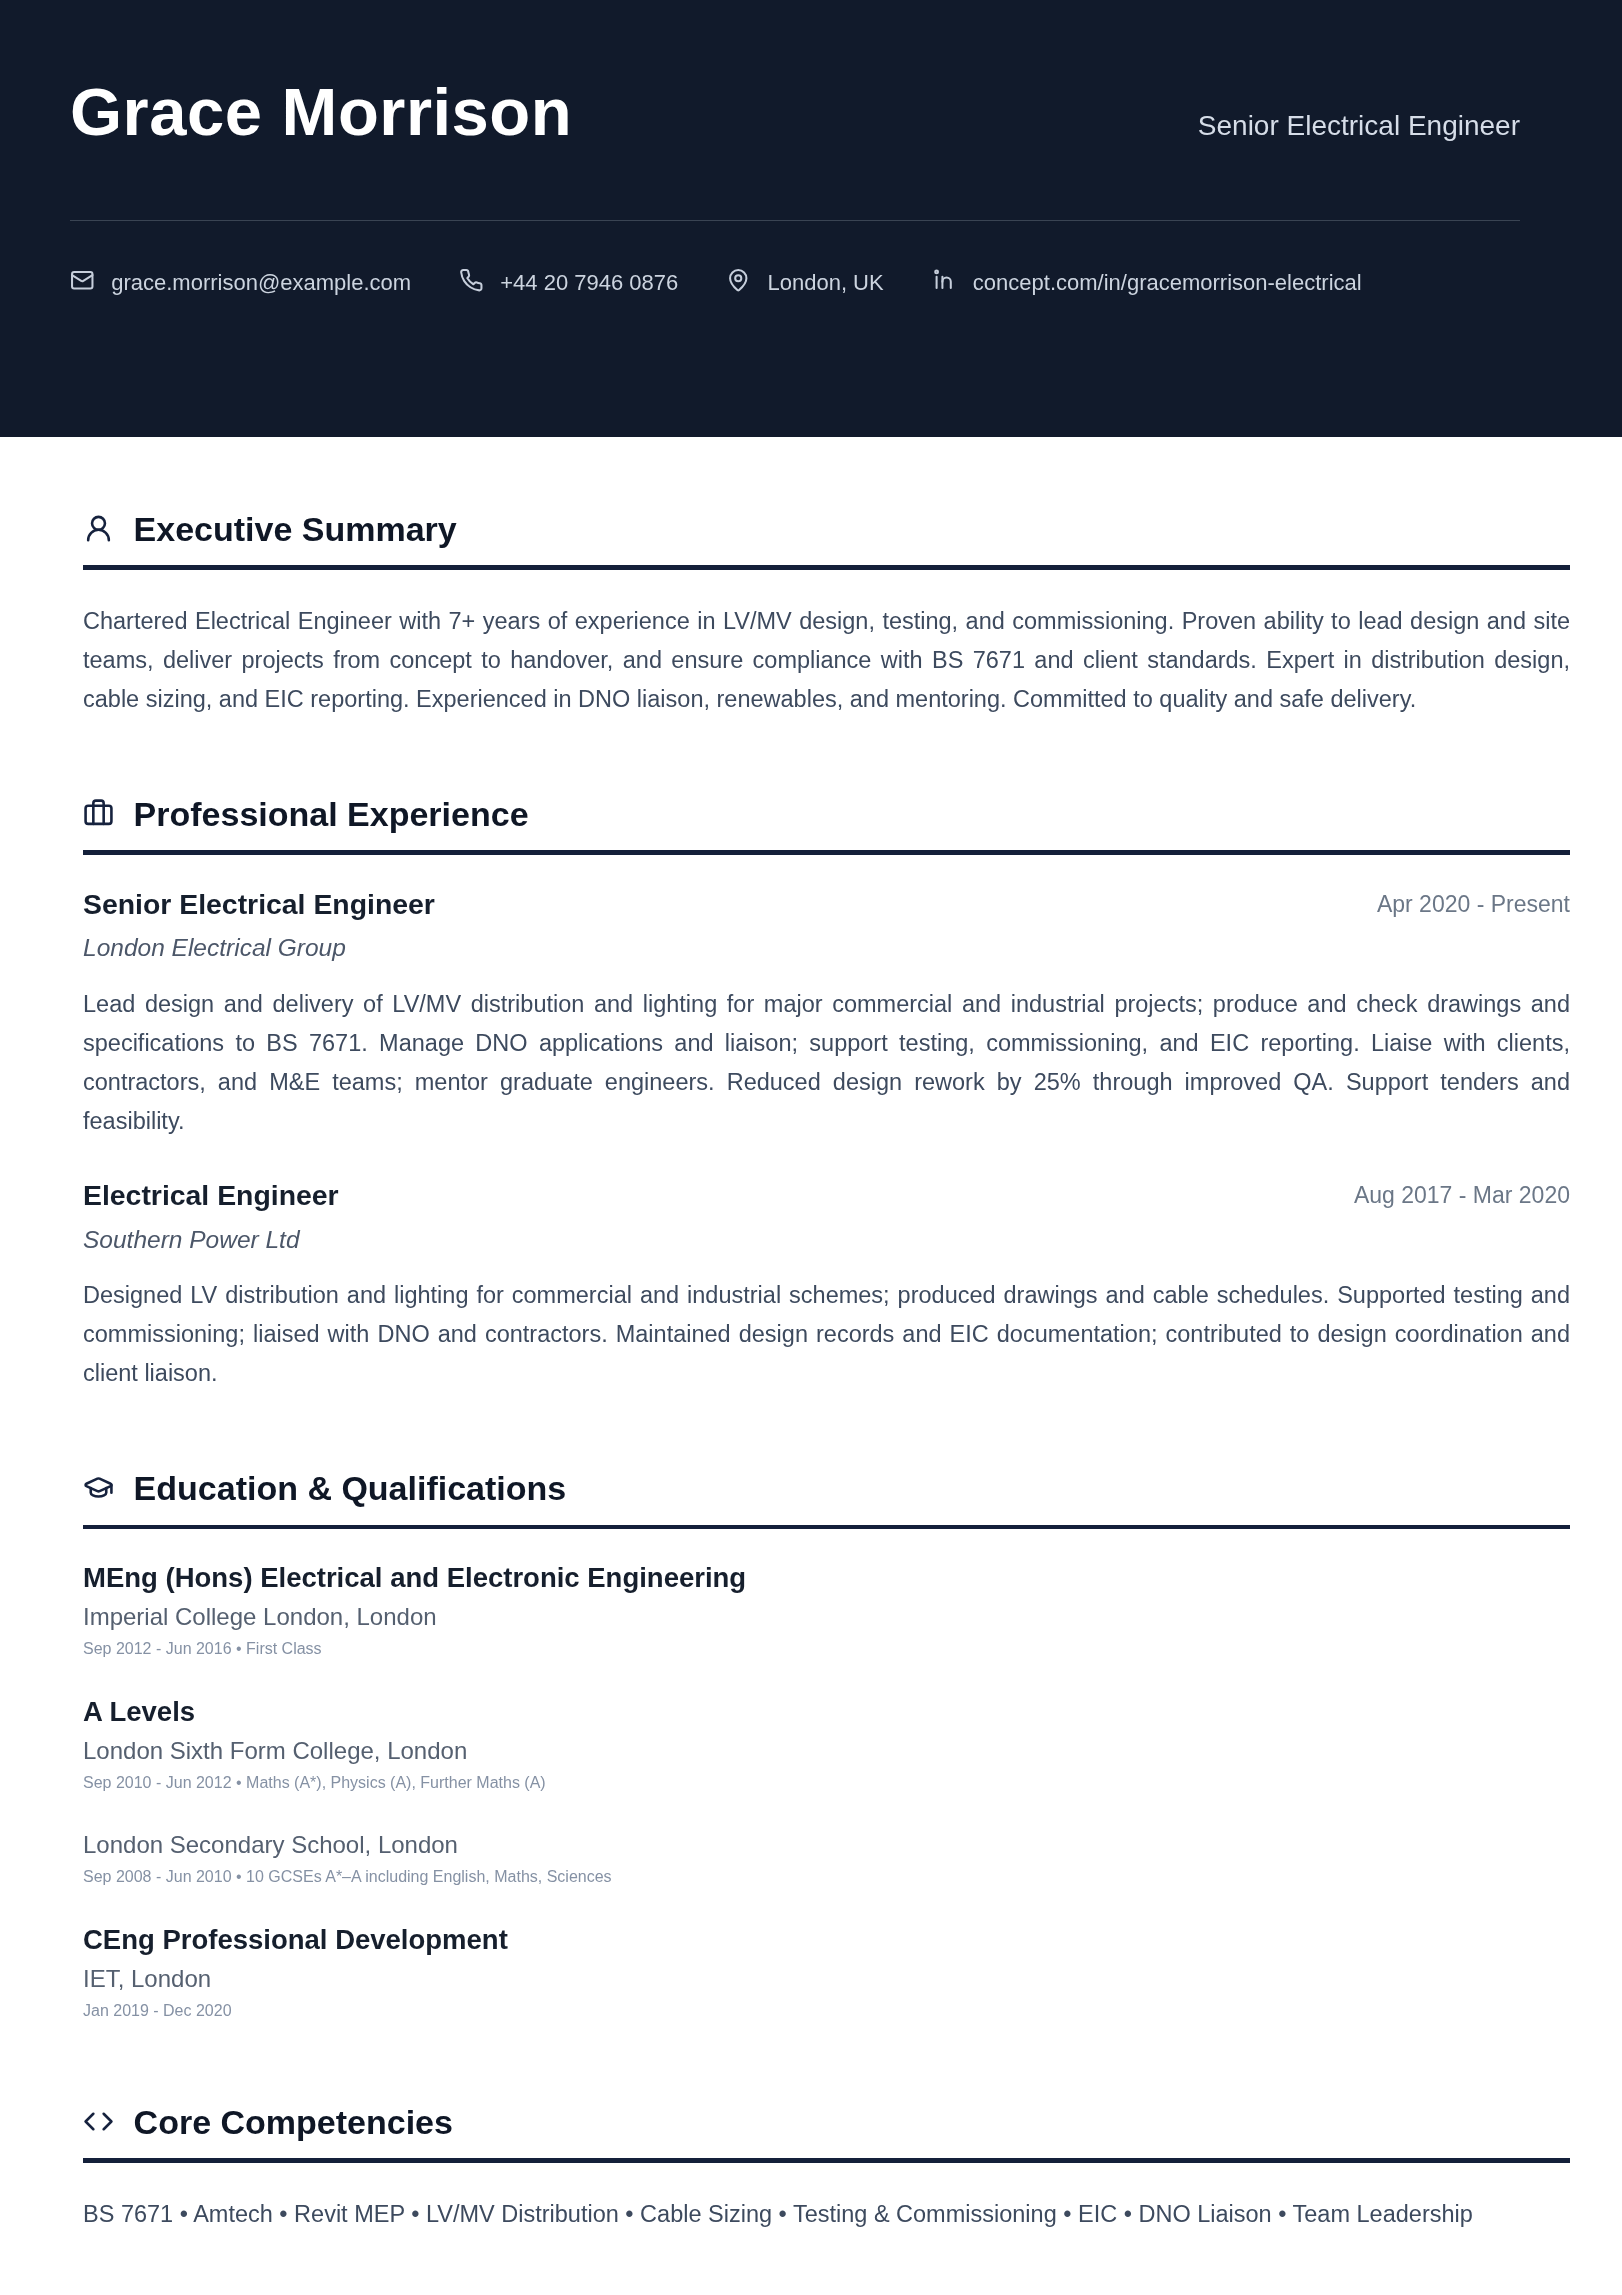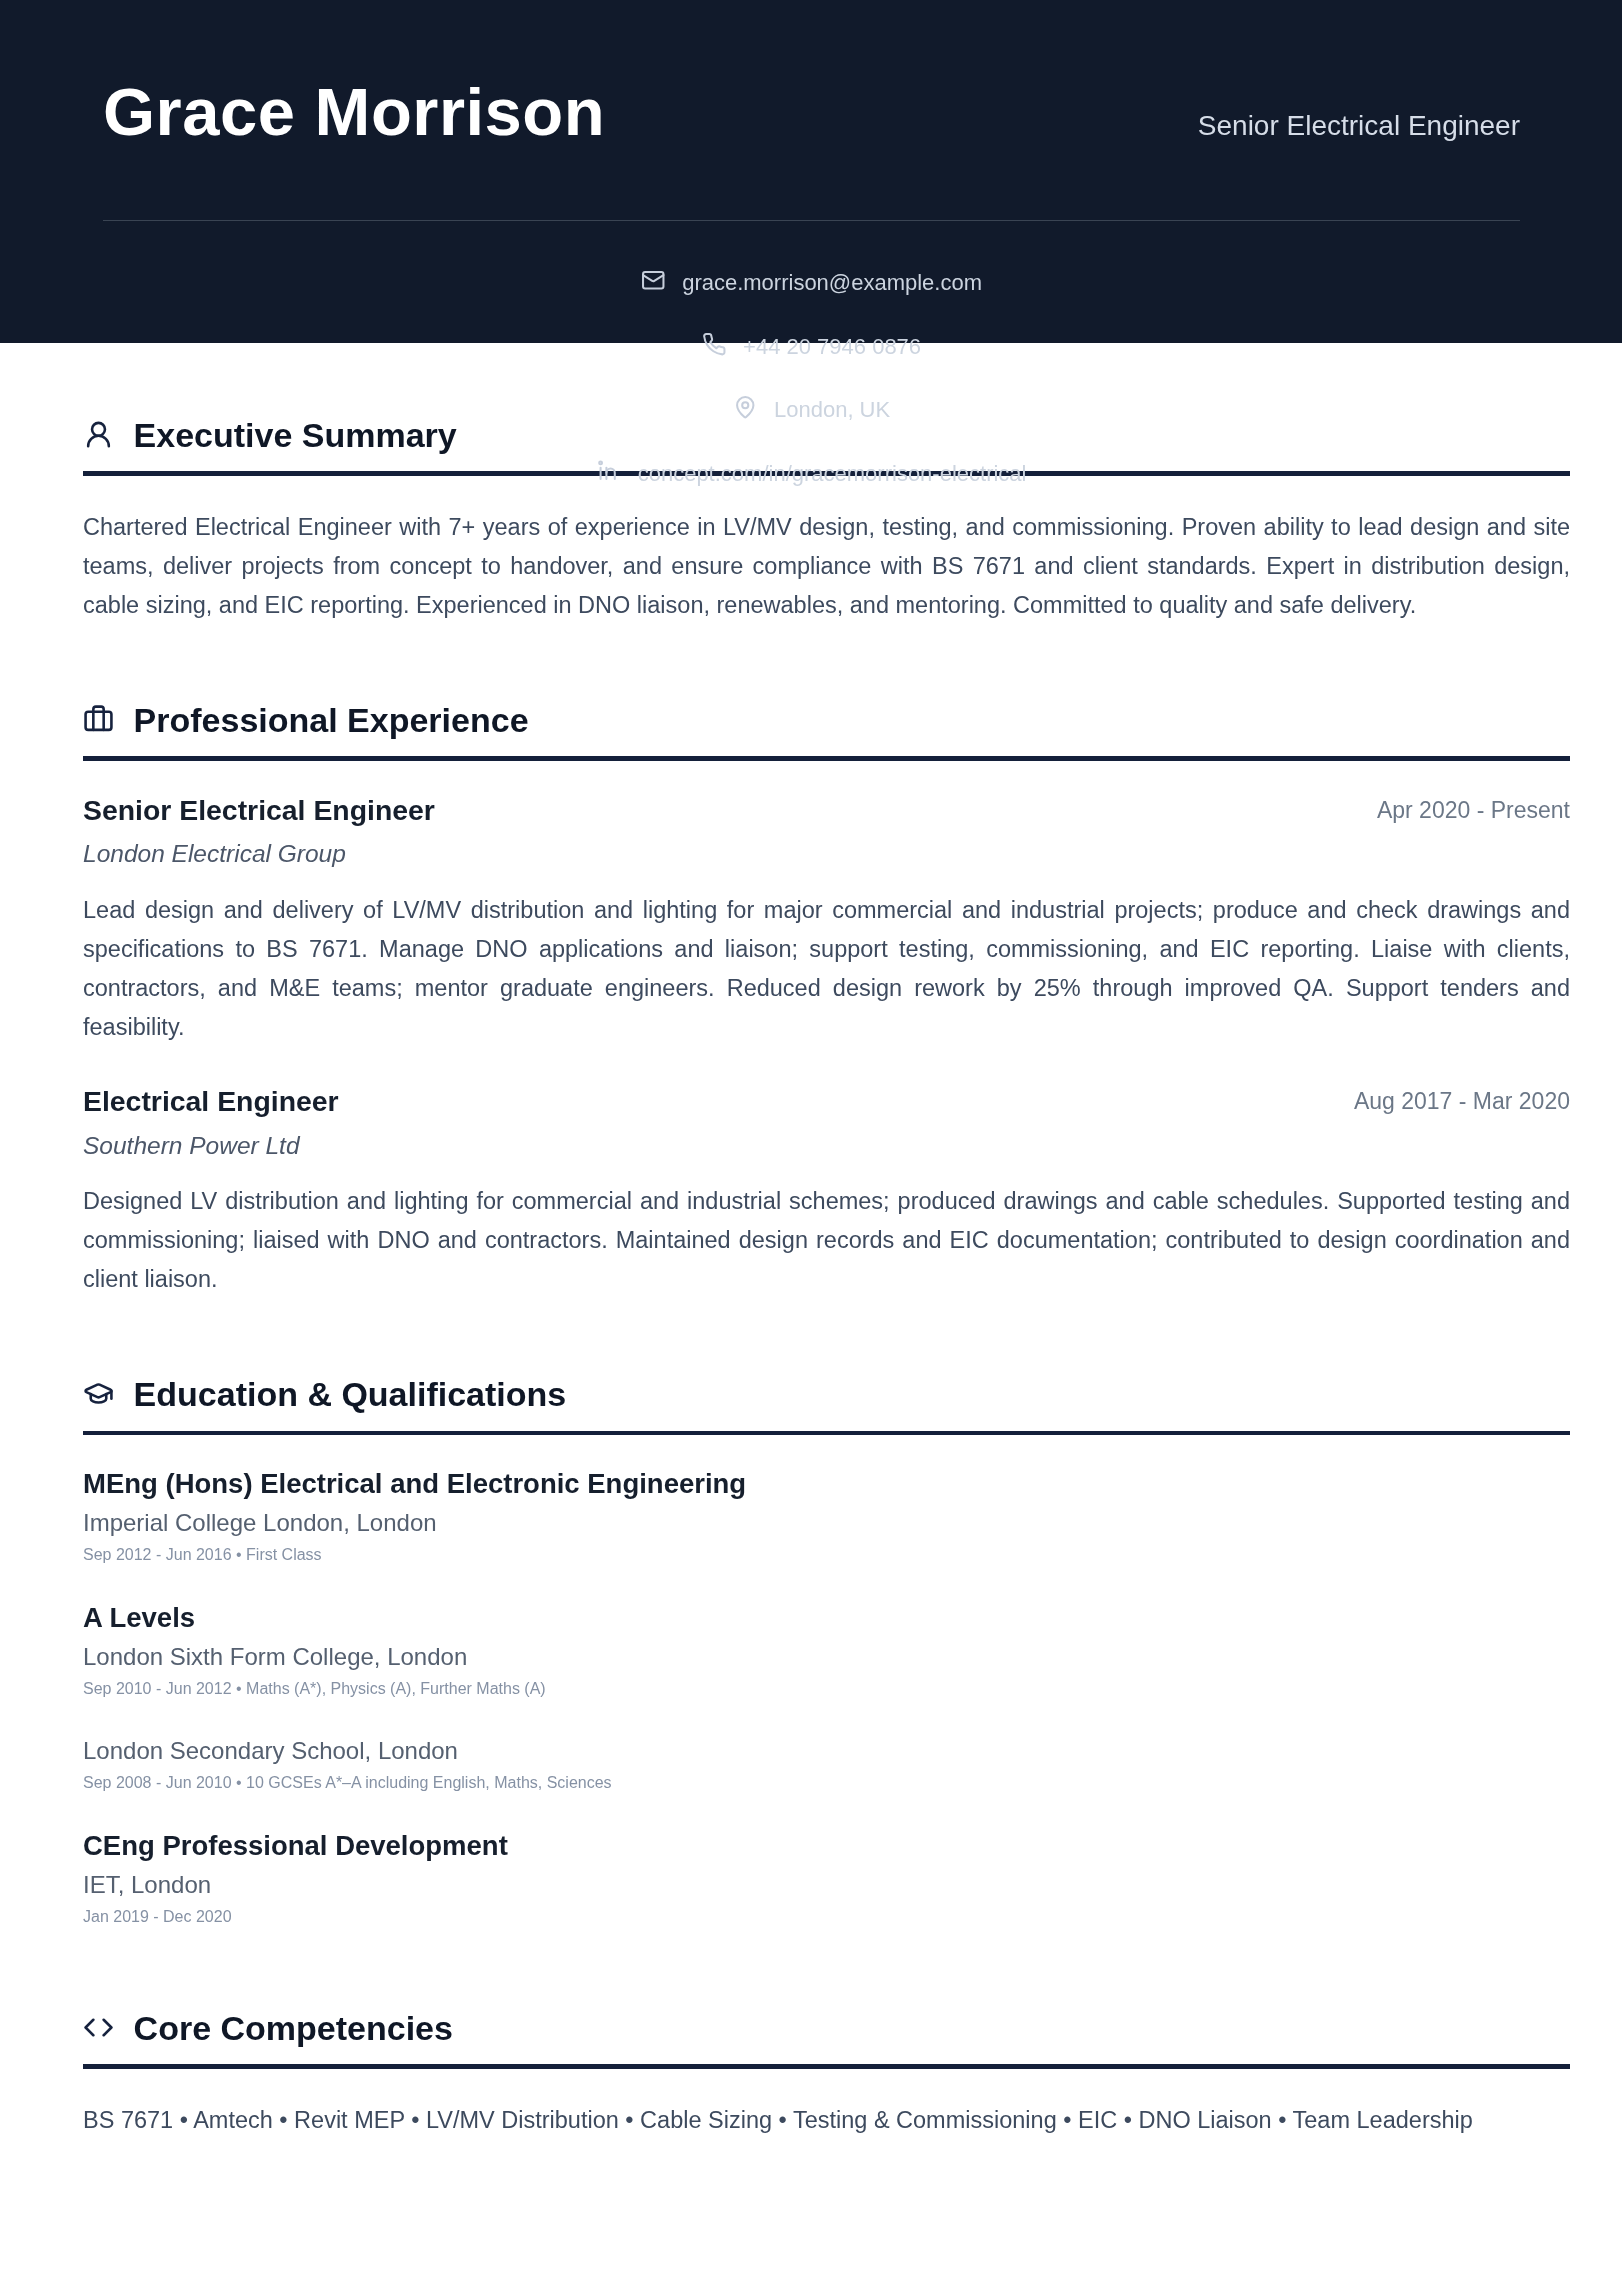--- a/index.html
+++ b/index.html
@@ -11,23 +11,23 @@
     height: 2295px;
     background: #ffffff;
     overflow: hidden;
     font-family: "Liberation Sans", "DejaVu Sans", sans-serif;
     -webkit-font-smoothing: antialiased;
   }
 
   
   .header {
     box-sizing: border-box;
-    height: 343px;
+    height: 437px;
     background: #111a2b;
-    padding: 73px 103px 0 103px;
+    padding: 73px 103px 0 70px;
   }
   .header-top {
     display: flex;
     justify-content: space-between;
     align-items: baseline;
   }
   .name {
     font-size: 67px;
     font-weight: bold;
     color: #ffffff;
@@ -41,23 +41,22 @@
   }
   .header-divider {
     height: 0;
     border: none;
     border-top: 1.5px solid #3a4453;
     margin: 70px 0 0 0;
   }
   .contact-row {
     display: flex;
     align-items: center;
-    gap: 33px;
+    gap: 48px;
     margin-top: 47px;
-    flex-direction: column;
   }
   .contact-item {
     display: flex;
     align-items: center;
     gap: 16.7px;
     font-size: 22px;
     color: #ccd4df;
     white-space: nowrap;
   }
   .contact-item svg {

